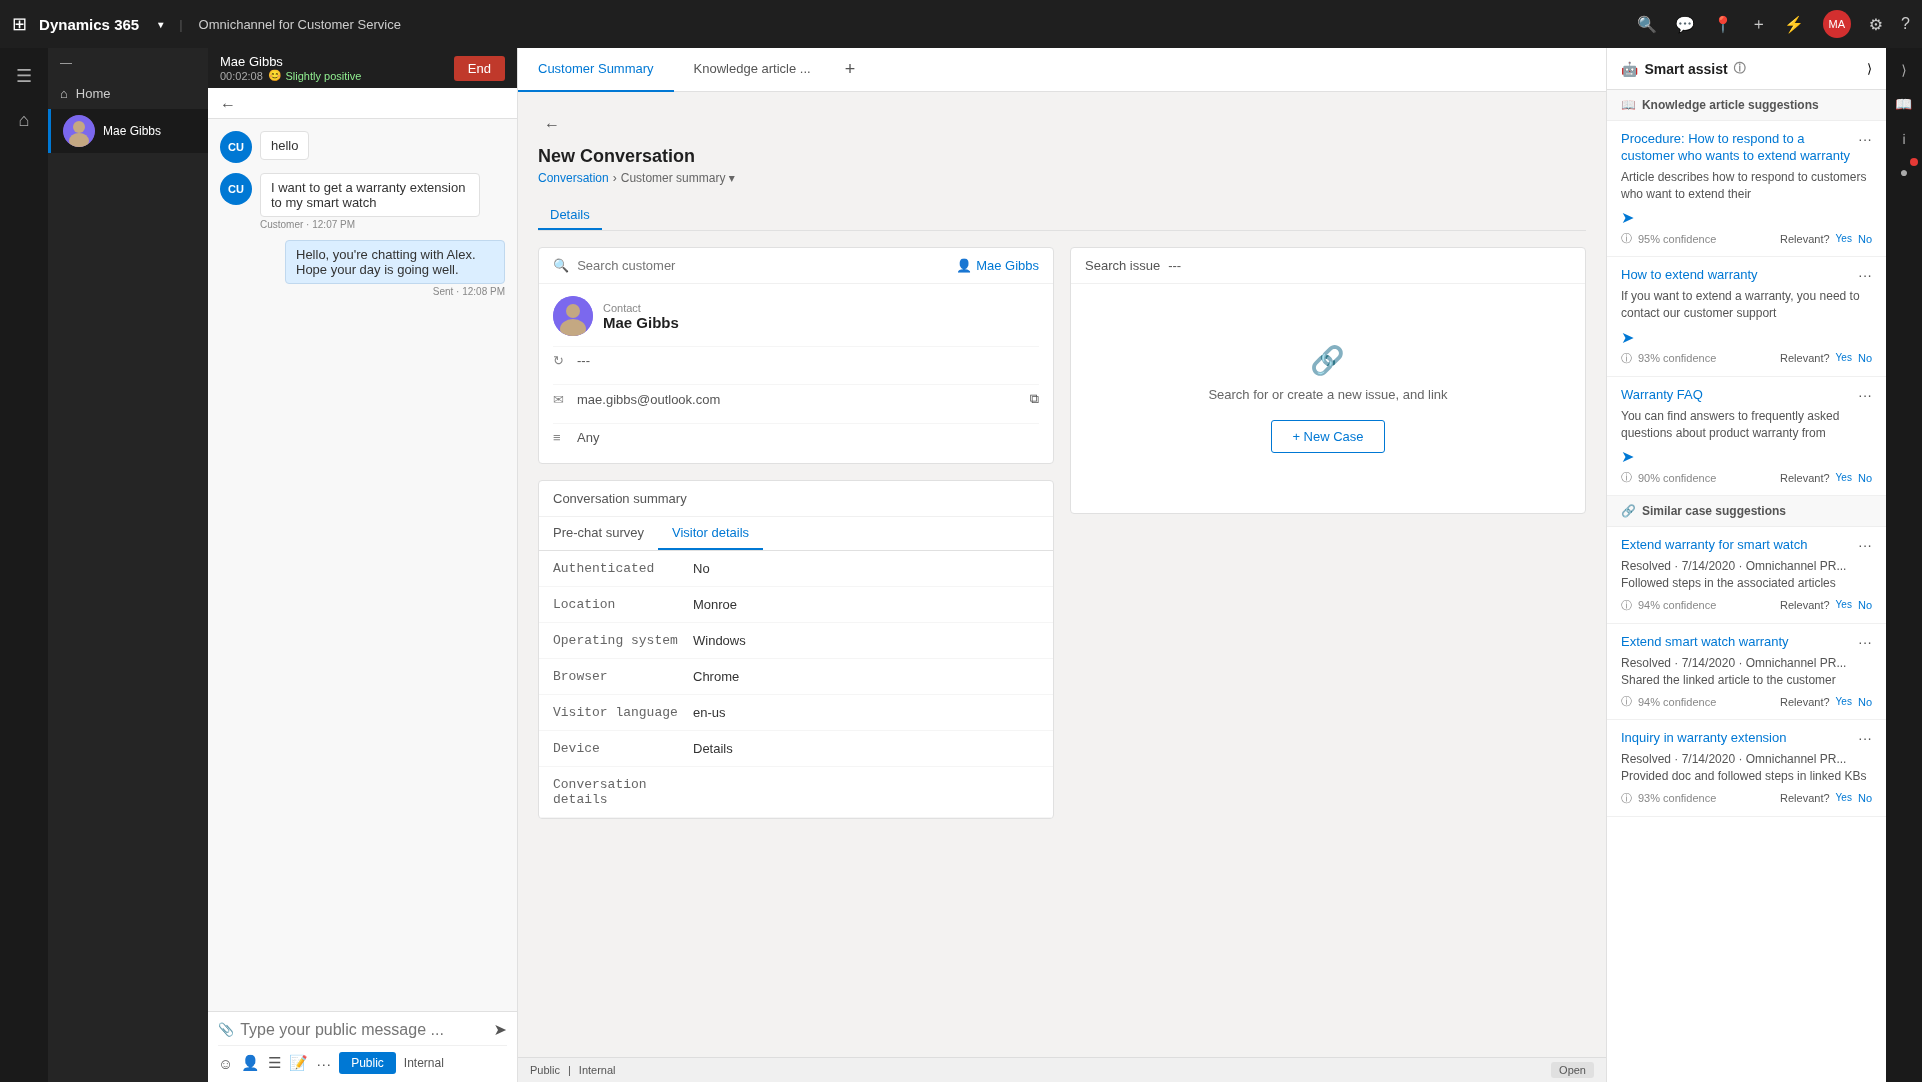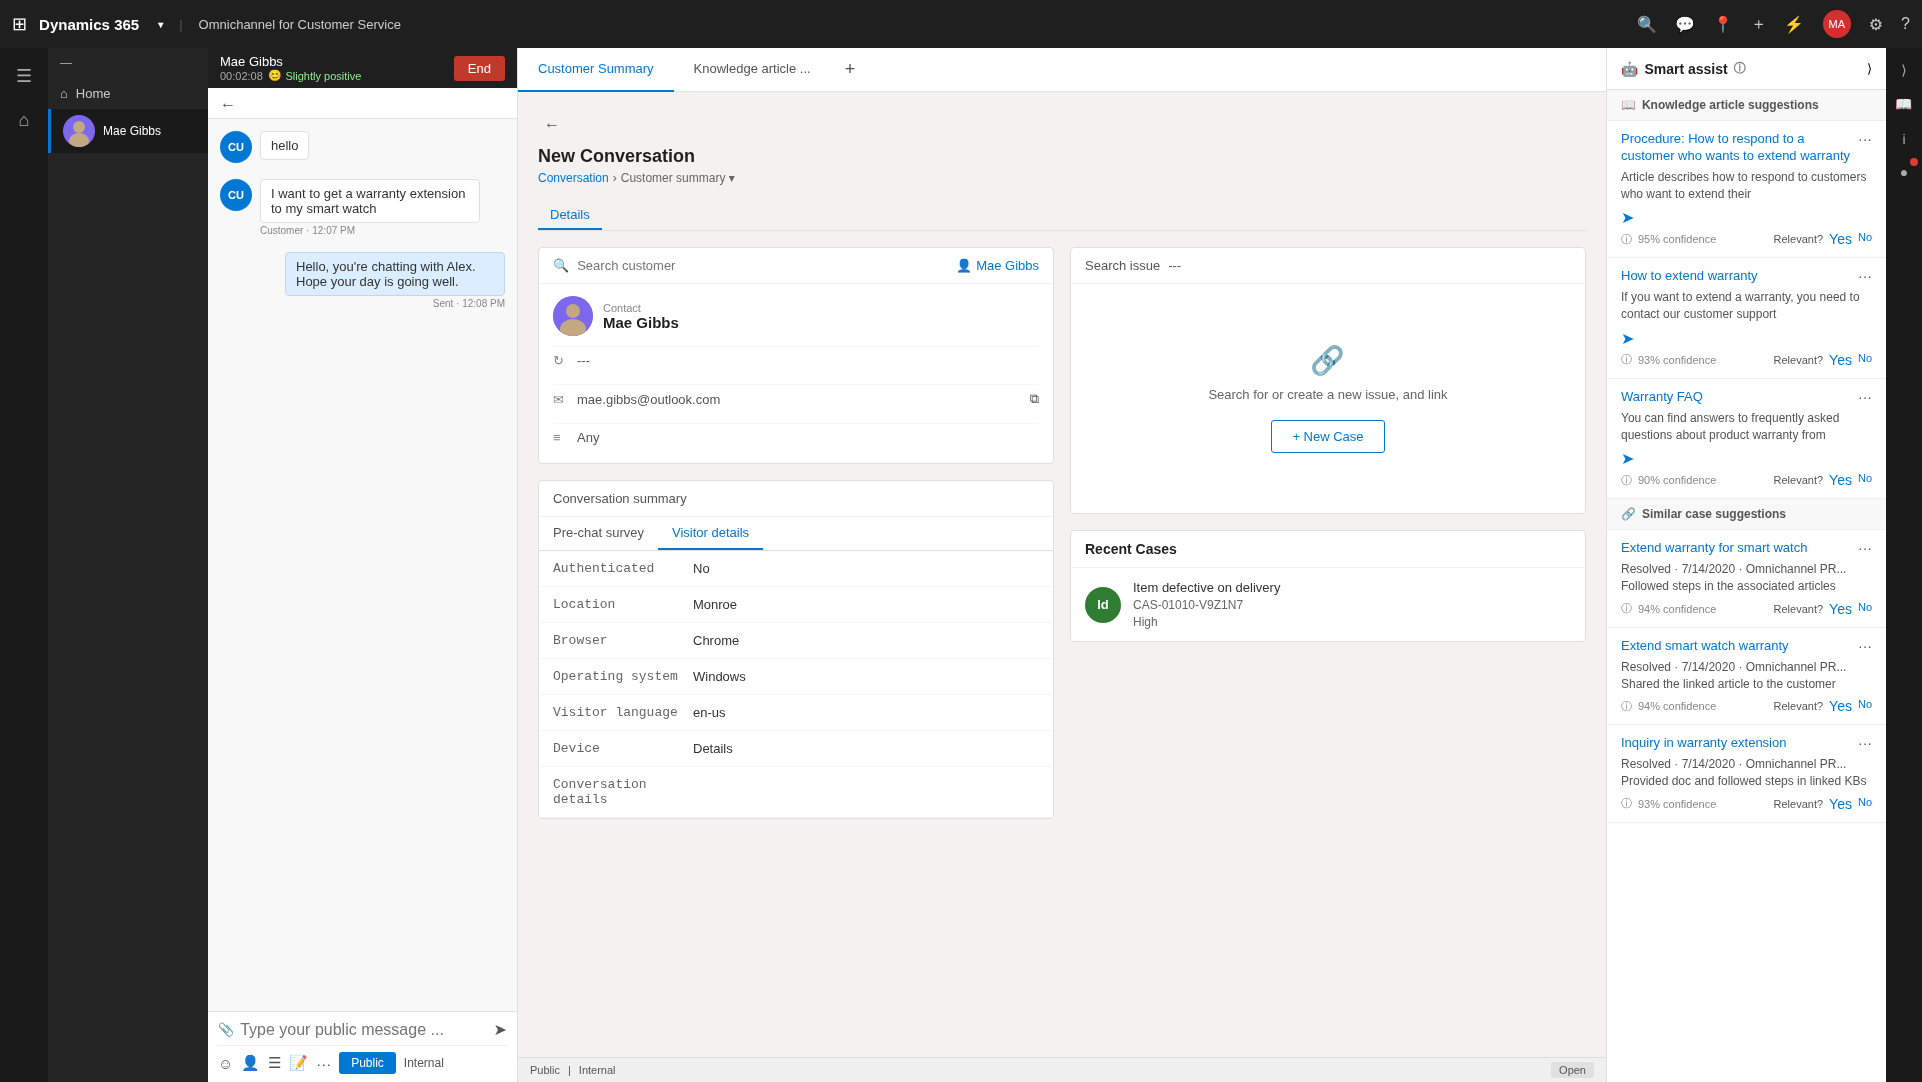--- a/index.html
+++ b/index.html
@@ -142,21 +142,21 @@
     .conv-nav-btn button {
       background: none; border: none; cursor: pointer; color: #555; font-size: 16px;
     }
 
     .chat-messages {
       flex: 1;
       overflow-y: auto;
       padding: 12px;
       display: flex;
       flex-direction: column;
-      gap: 16px;
+      gap: 10px;
     }
     .msg-row { display: flex; align-items: flex-start; gap: 8px; }
     .msg-avatar {
       width: 32px; height: 32px; border-radius: 50%;
       background: #0078d4; color: white;
       display: flex; align-items: center; justify-content: center;
       font-size: 11px; font-weight: 600; flex-shrink: 0;
     }
     .msg-bubble {
       background: #fff;
@@ -487,21 +487,21 @@
     .smart-item-footer {
       display: flex;
       align-items: center;
       gap: 6px;
       font-size: 11px;
       color: #888;
     }
     .confidence-icon { color: #888; }
     .relevant-label { margin-left: auto; color: #555; }
     .yes-no { display: flex; gap: 6px; }
-    .yes-btn { color: #0078d4; cursor: pointer; font-size: 14px; text-align: right; }
+    .yes-btn { color: #0078d4; cursor: pointer; font-size: 10px; text-align: right; }
     .no-btn { color: #0078d4; cursor: pointer; font-size: 11px; }
     .send-icon-btn { color: #0078d4; font-size: 16px; cursor: pointer; }
 
     
     .right-strip {
       width: 36px;
       background: #1a1a1a;
       display: flex;
       flex-direction: column;
       align-items: center;
@@ -745,26 +745,26 @@
             <div class="detail-table">
               <div class="detail-row">
                 <span class="detail-label">Authenticated</span>
                 <span class="detail-value">No</span>
               </div>
               <div class="detail-row">
                 <span class="detail-label">Location</span>
                 <span class="detail-value">Monroe</span>
               </div>
               <div class="detail-row">
+                <span class="detail-label">Operating system</span>
+                <span class="detail-value">Windows</span>
+              </div>
+              <div class="detail-row">
                 <span class="detail-label">Browser</span>
                 <span class="detail-value">Chrome</span>
-              </div>
-              <div class="detail-row">
-                <span class="detail-label">Operating system</span>
-                <span class="detail-value">Windows</span>
               </div>
               <div class="detail-row">
                 <span class="detail-label">Visitor language</span>
                 <span class="detail-value">en-us</span>
               </div>
               <div class="detail-row">
                 <span class="detail-label">Device</span>
                 <span class="detail-value">Details</span>
               </div>
               <div class="detail-row">
@@ -782,31 +782,20 @@
               <span>Search issue</span>
               <span>---</span>
             </div>
             <div class="issue-card">
               <span class="issue-icon">🔗</span>
               <span class="issue-desc">Search for or create a new issue, and link</span>
               <button class="new-case-btn">+ New Case</button>
             </div>
           </div>
 
-          <div class="card">
-            <div class="recent-cases-title">Recent Cases</div>
-            <div class="case-item">
-              <div class="case-avatar" style="background:#2e7d32;">Id</div>
-              <div class="case-info">
-                <span class="case-name">Item defective on delivery</span>
-                <span class="case-id">CAS-01010-V9Z1N7</span>
-                <span class="case-priority">High</span>
-              </div>
-            </div>
-          </div>
         </div>
       </div>
     </div>
 
     <div class="bottom-status">
       <span>Public</span>
       <span>|</span>
       <span>Internal</span>
       <span style="margin-left:auto;" class="open-badge">Open</span>
     </div>

